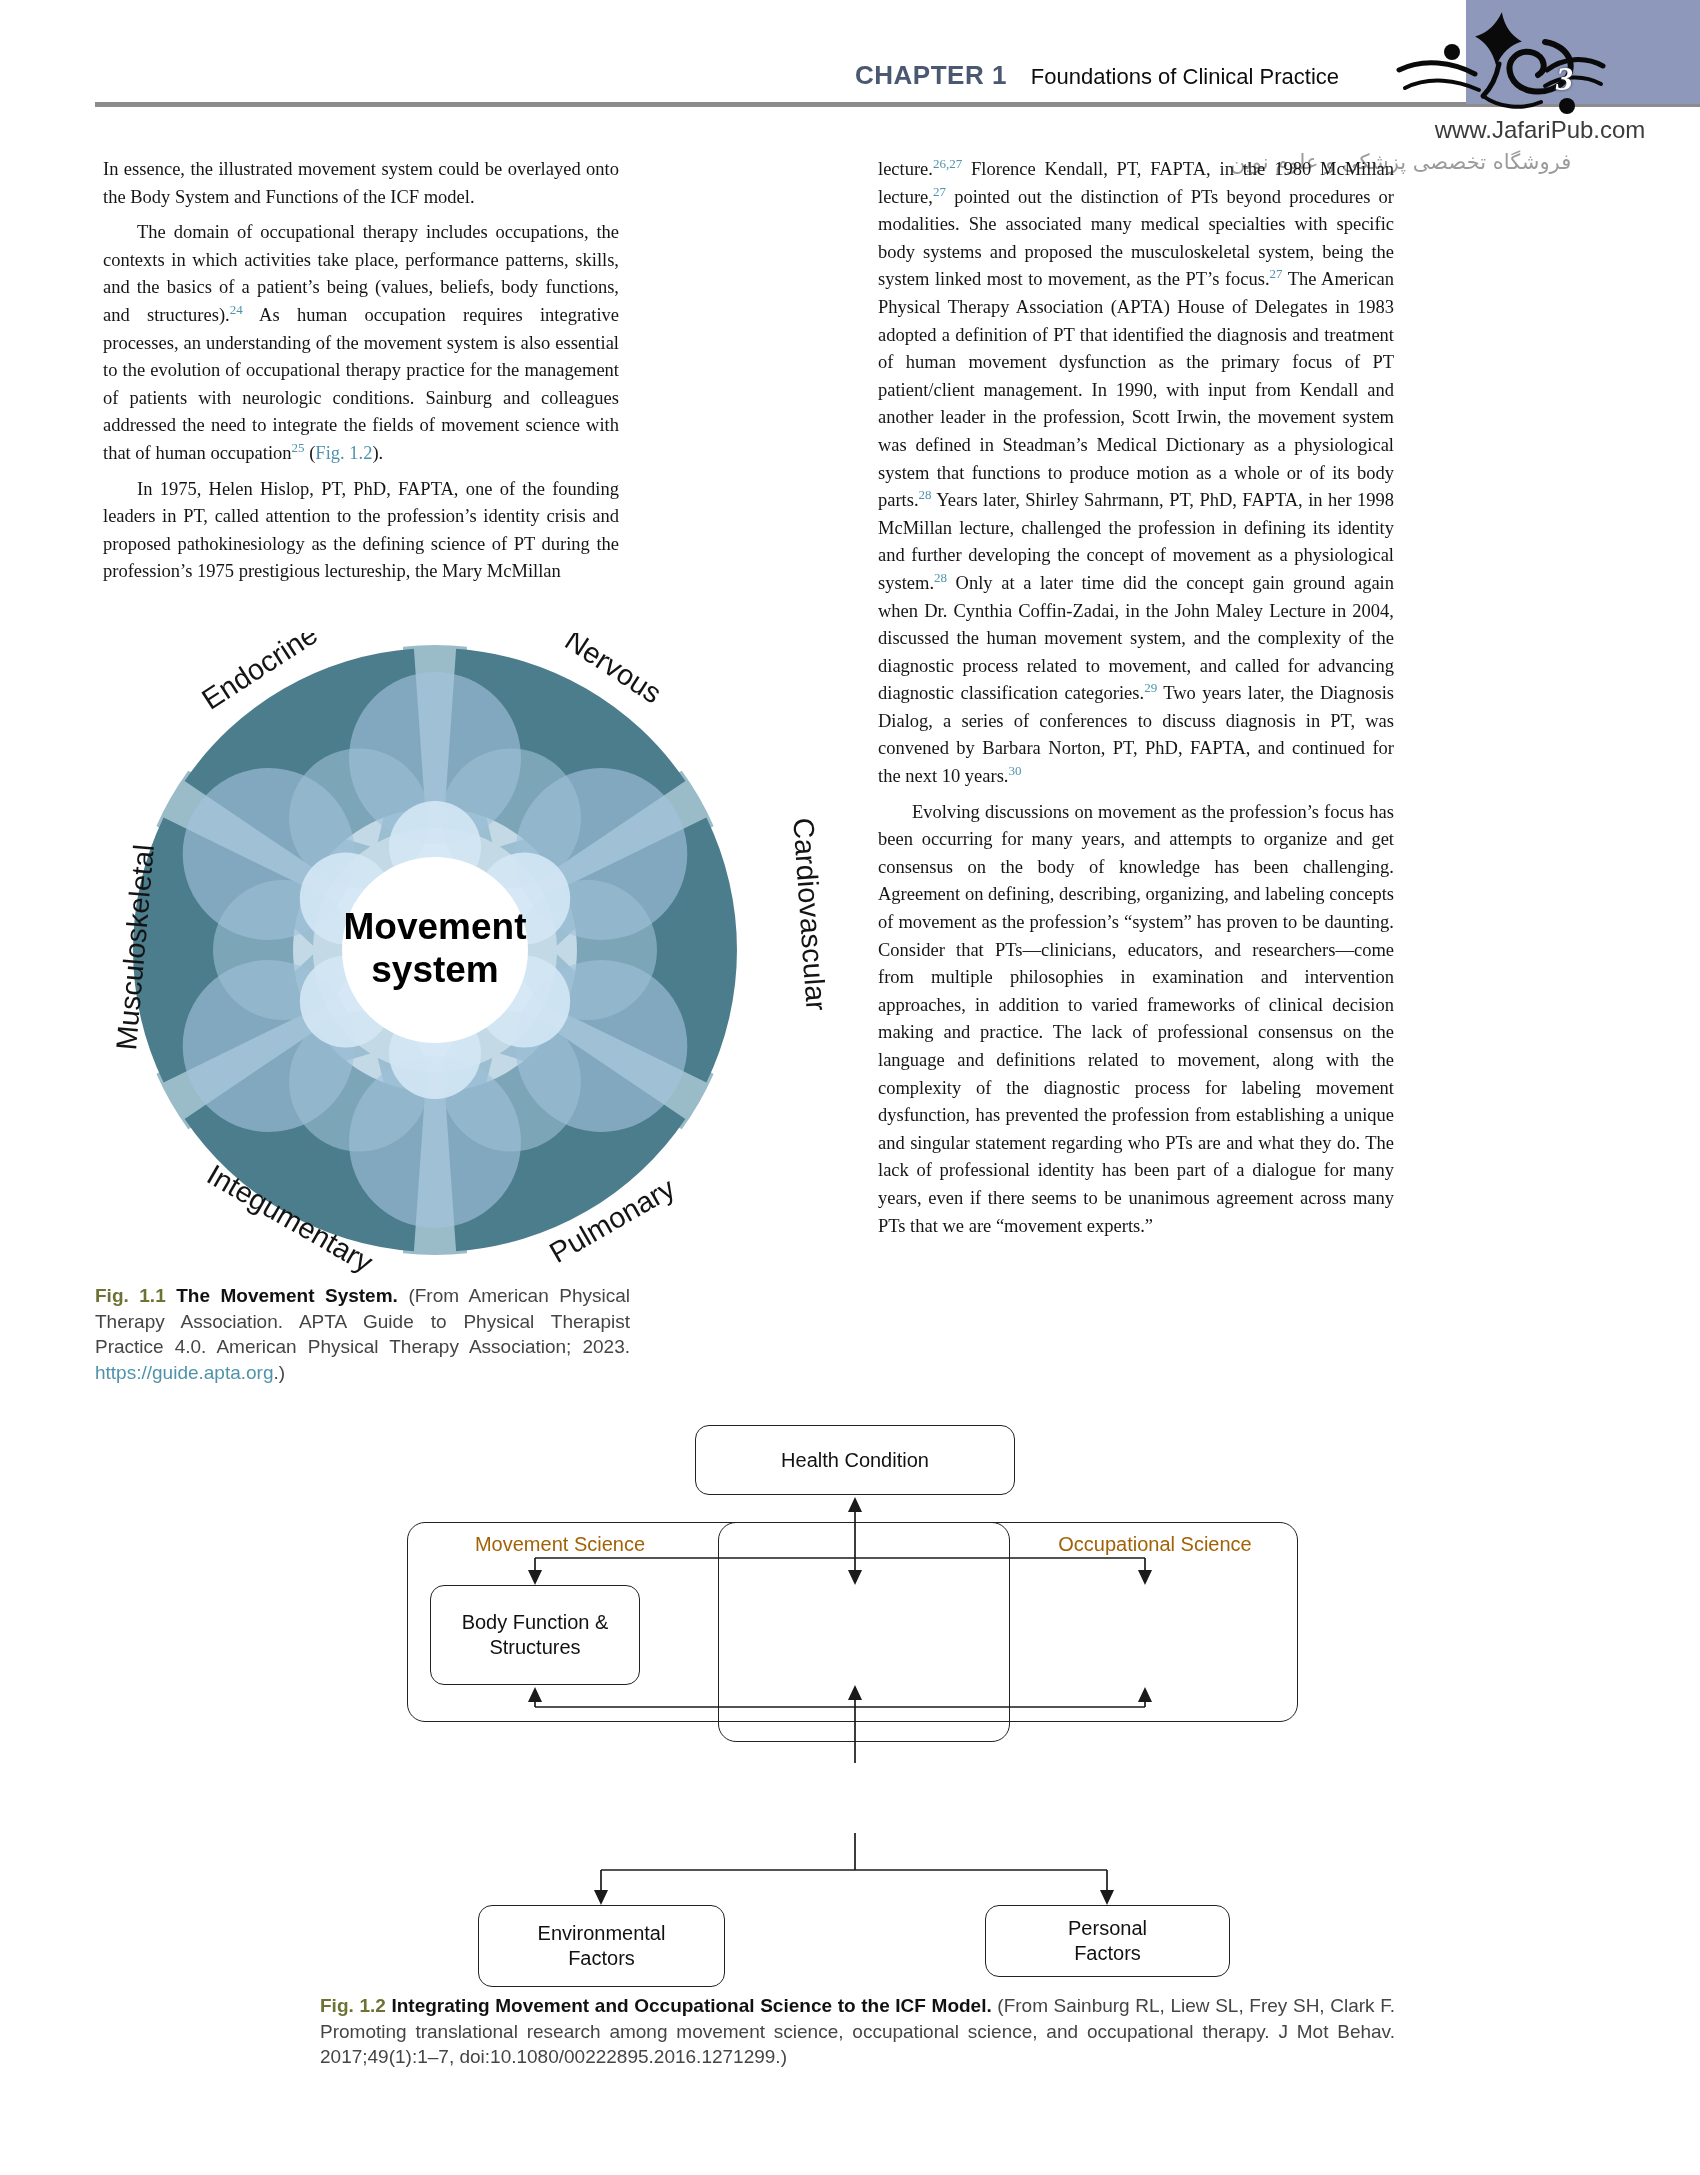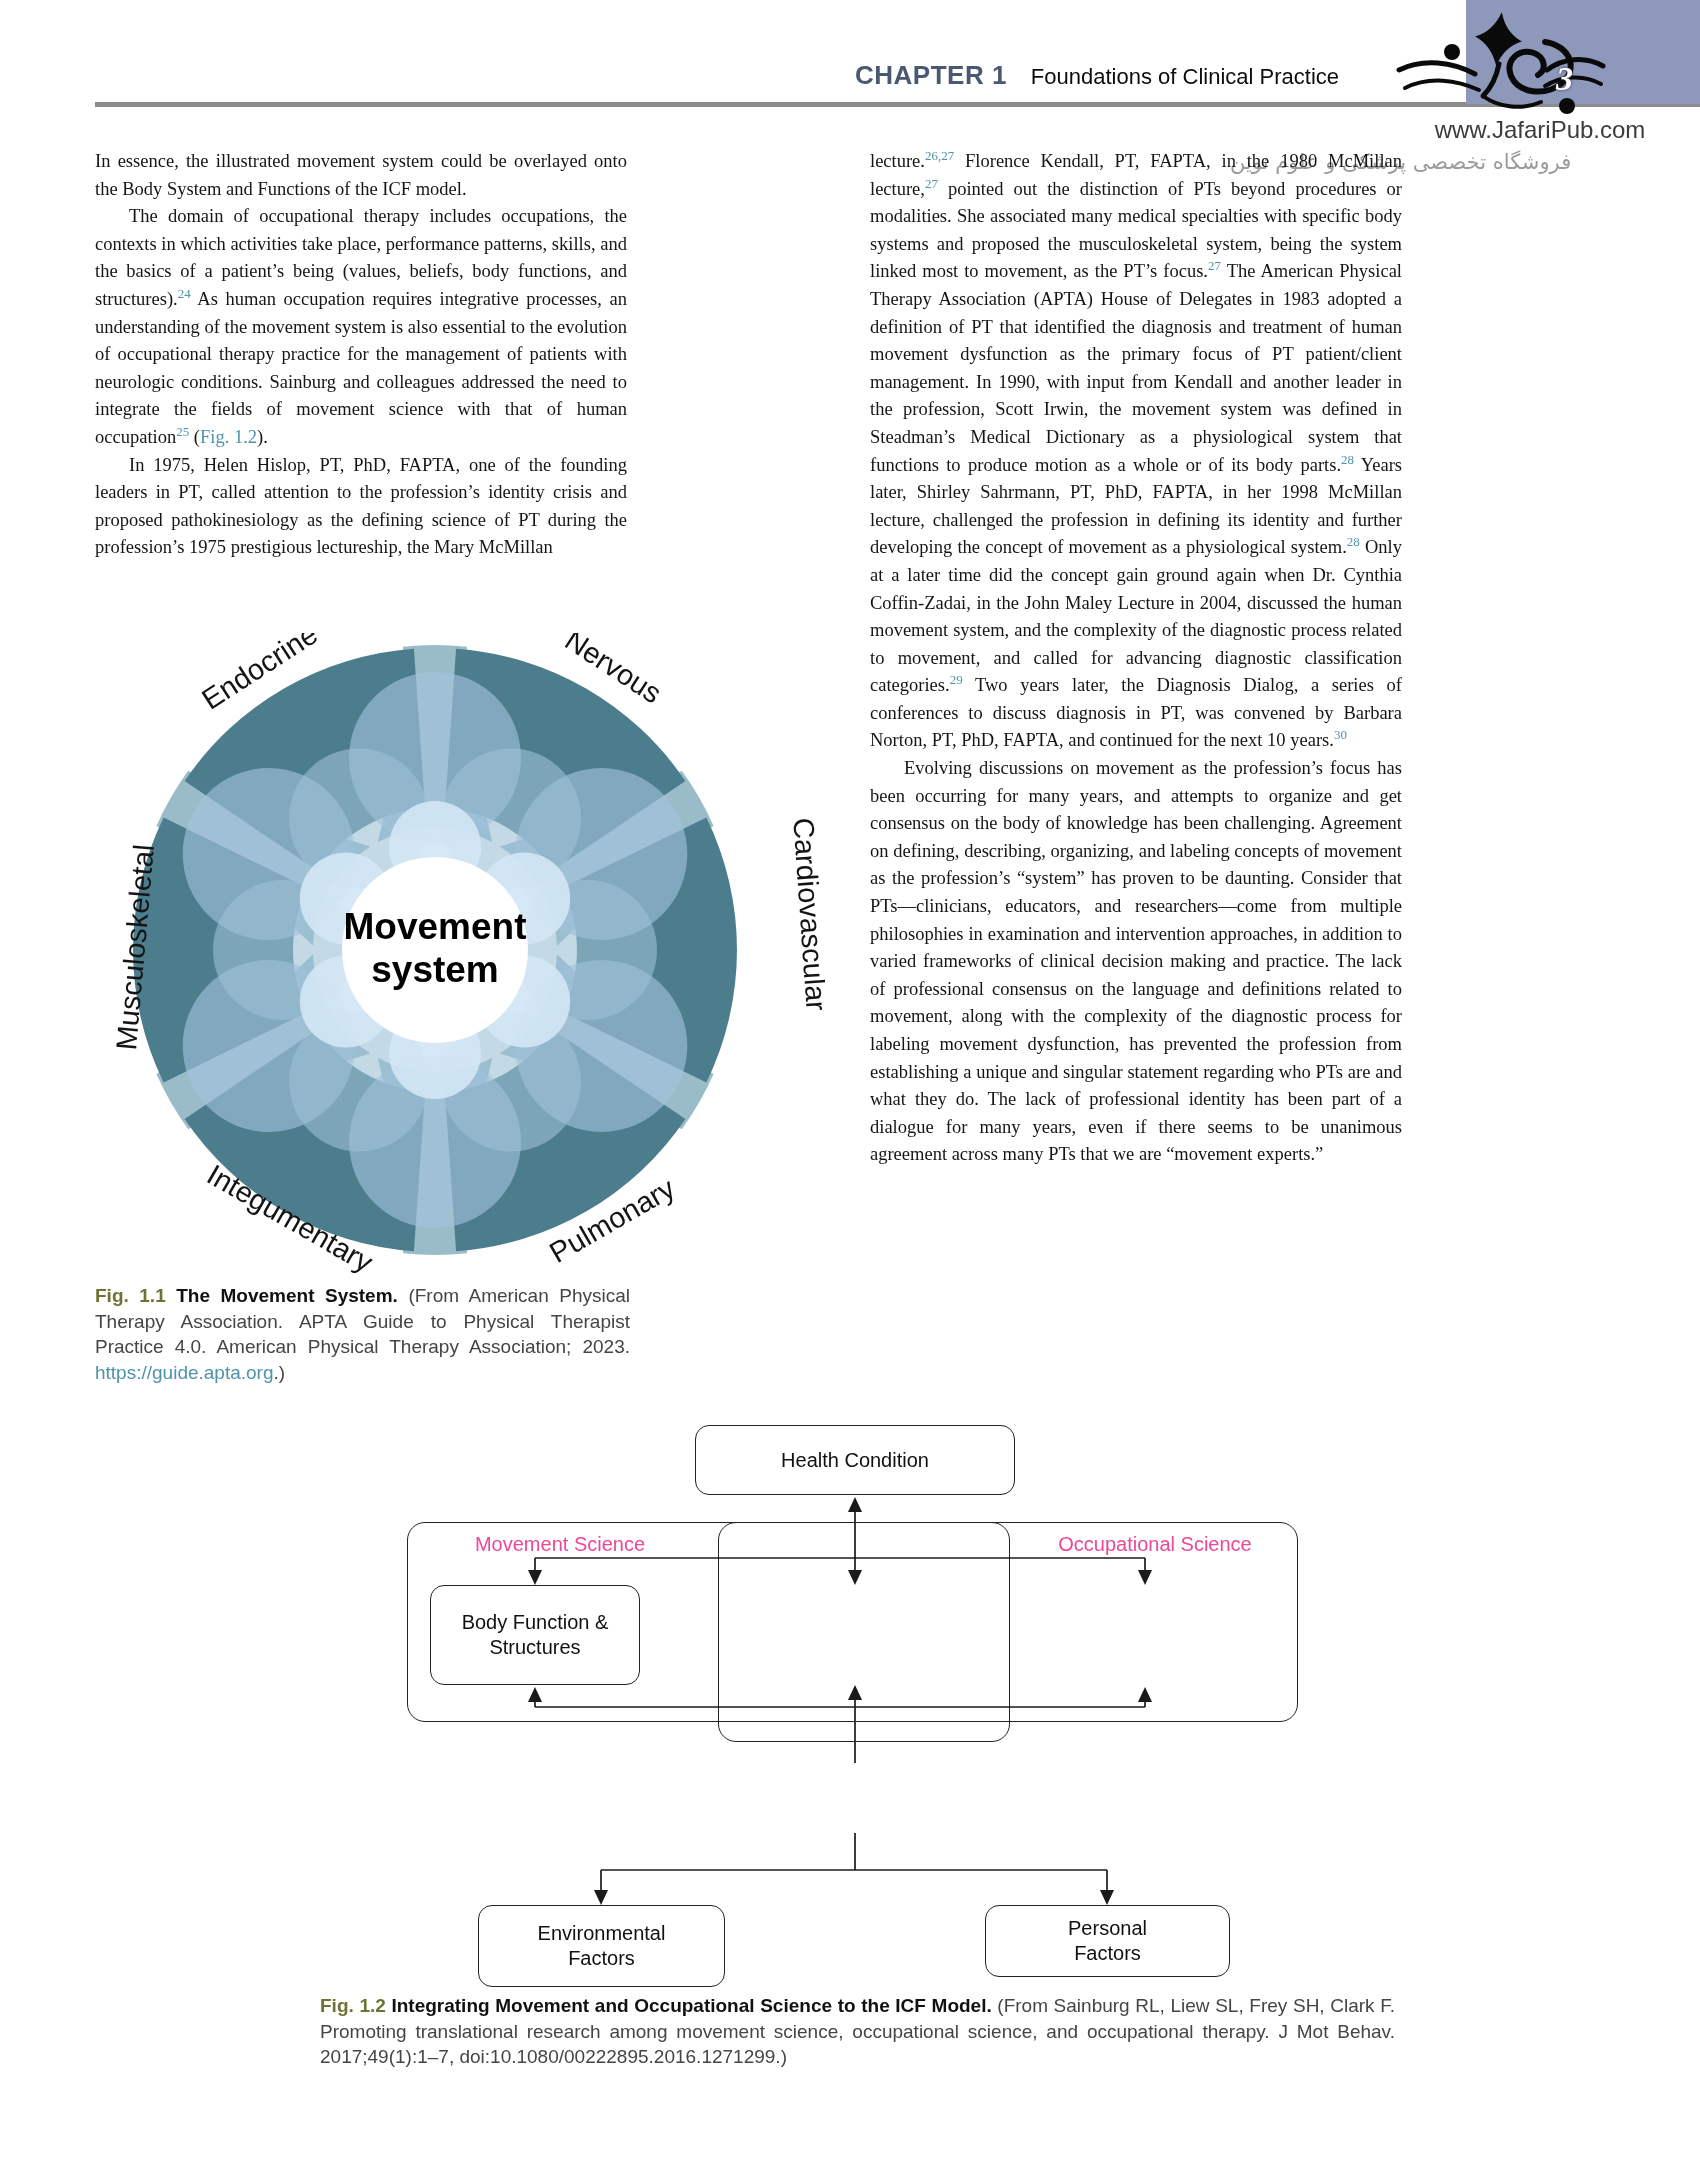--- a/index.html
+++ b/index.html
@@ -16,21 +16,21 @@
   #logo-svg{position:absolute;left:1395px;top:12px;width:215px;height:112px;z-index:4;}
   #site-url{position:absolute;left:1400px;top:116px;width:280px;text-align:center;z-index:4;
             font-family:"Liberation Sans",sans-serif;font-size:24px;color:#3c3c3c;}
   #watermark{position:absolute;left:1230px;top:150px;width:400px;text-align:left;z-index:0;
              font-family:"DejaVu Sans",sans-serif;font-size:21px;color:#9b9b9b;direction:rtl;}
   
   .col{position:absolute;top:148px;width:532px;z-index:1;font-size:18.5px;line-height:27.6px;
        color:#151515;text-align:justify;}
   #col-left{left:95px;}
   #col-right{left:870px;}
-  .para{margin:0;}
+  .para{margin:8px;}
   .para.indent{text-indent:34px;}
   .seg-sup{font-size:13px;color:#4f93aa;position:relative;top:-7px;line-height:0;}
   .seg-link{color:#4f93aa;}
   
   .caption{position:absolute;z-index:1;font-family:"Liberation Sans",sans-serif;font-size:19px;
            line-height:25.5px;color:#454545;text-align:justify;}
   #caption-fig1{left:95px;top:1283px;width:535px;}
   #caption-fig2{left:320px;top:1993px;width:1075px;}
   .seg-figlabel{color:#6e7233;font-weight:bold;}
   .seg-bold{font-weight:bold;color:#111111;}
@@ -39,21 +39,21 @@
   .flower-label{font-family:"Liberation Sans",sans-serif;font-size:29px;fill:#141414;}
   .flower-center{font-family:"Liberation Sans",sans-serif;font-size:37px;font-weight:bold;fill:#000000;}
   
   #flowchart{position:absolute;left:380px;top:1415px;width:940px;height:575px;z-index:1;}
   .fc-band{position:absolute;border:1.7px solid #222;border-radius:18px;box-sizing:border-box;z-index:1;}
   #fc-connectors{position:absolute;left:0;top:0;width:940px;height:575px;z-index:2;}
   .fc-box{position:absolute;box-sizing:border-box;background:#ffffff;border:1.7px solid #222;border-radius:14px;
           display:flex;align-items:center;justify-content:center;text-align:center;z-index:3;
           font-family:"Liberation Sans",sans-serif;font-size:20px;color:#111;line-height:1.25;white-space:pre-line;}
   .fc-zone-label{position:absolute;z-index:3;font-family:"Liberation Sans",sans-serif;font-size:20px;
-                 color:#ec4899;text-align:center;}
+                 color:#a16207;text-align:center;}
   #fc-connectors line{stroke:#1a1a1a;stroke-width:1.7px;}
   #fc-connectors polygon{fill:#1a1a1a;}
 </style>
 </head>
 <body>
 
 <div id="page">
 
   <div id="header-rule"></div>
   <div id="header-line">

